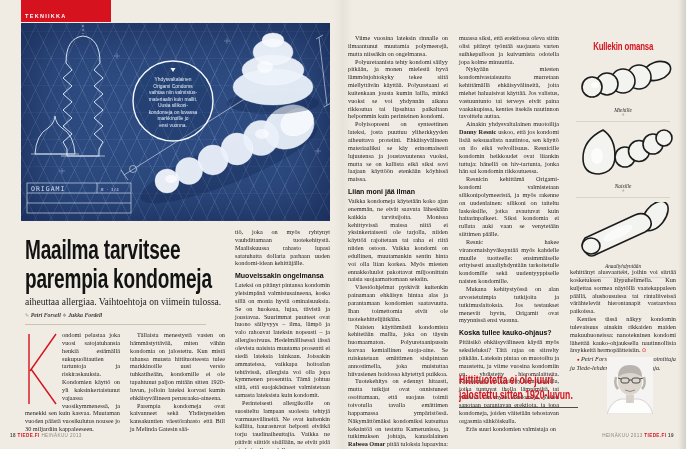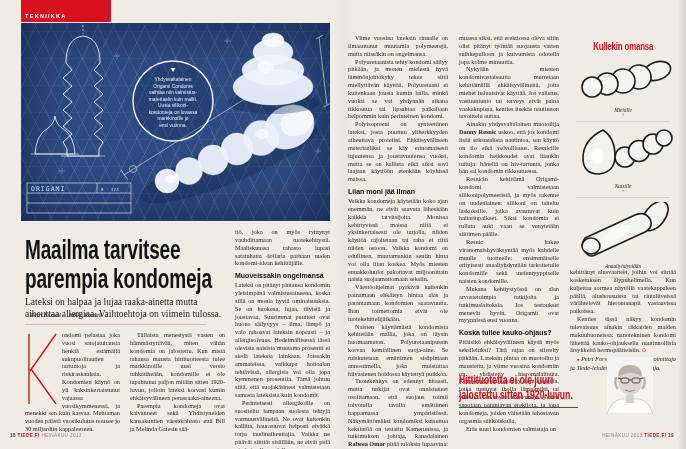--- a/index.html
+++ b/index.html
@@ -166,21 +166,20 @@
         <text x="80" y="167.5" font-family="DejaVu Sans Mono, monospace" font-size="4.2" fill="#d9e5f4" stroke="none">8 · 1/4</text>
       </g>
     </svg>
   </div>
 
   <div class="headline">
     <div>Maailma tarvitsee</div>
     <div>parempia kondomeja</div>
   </div>
   <div class="standfirst">
-    <div>Lateksi on halpaa ja lujaa raaka-ainetta mutta</div>
     <div>aiheuttaa allergiaa. Vaihtoehtoja on viimein tulossa.</div>
   </div>
   <div class="byline">
     <span class="icon">✎</span>
     <span>Petri Forsell</span>
     <span class="icon">❖</span>
     <span>Jukka Fordell</span>
   </div>
   <div class="byline-rule"></div>
 

